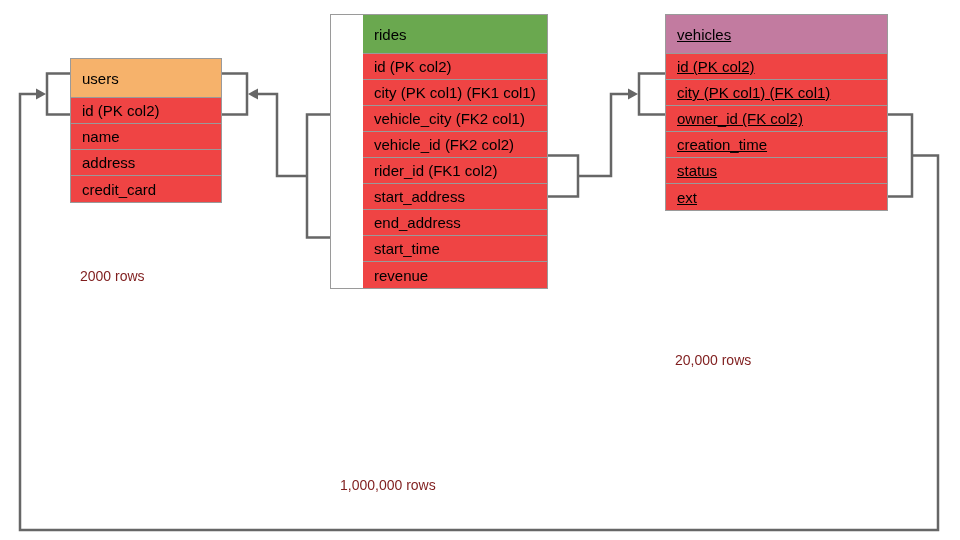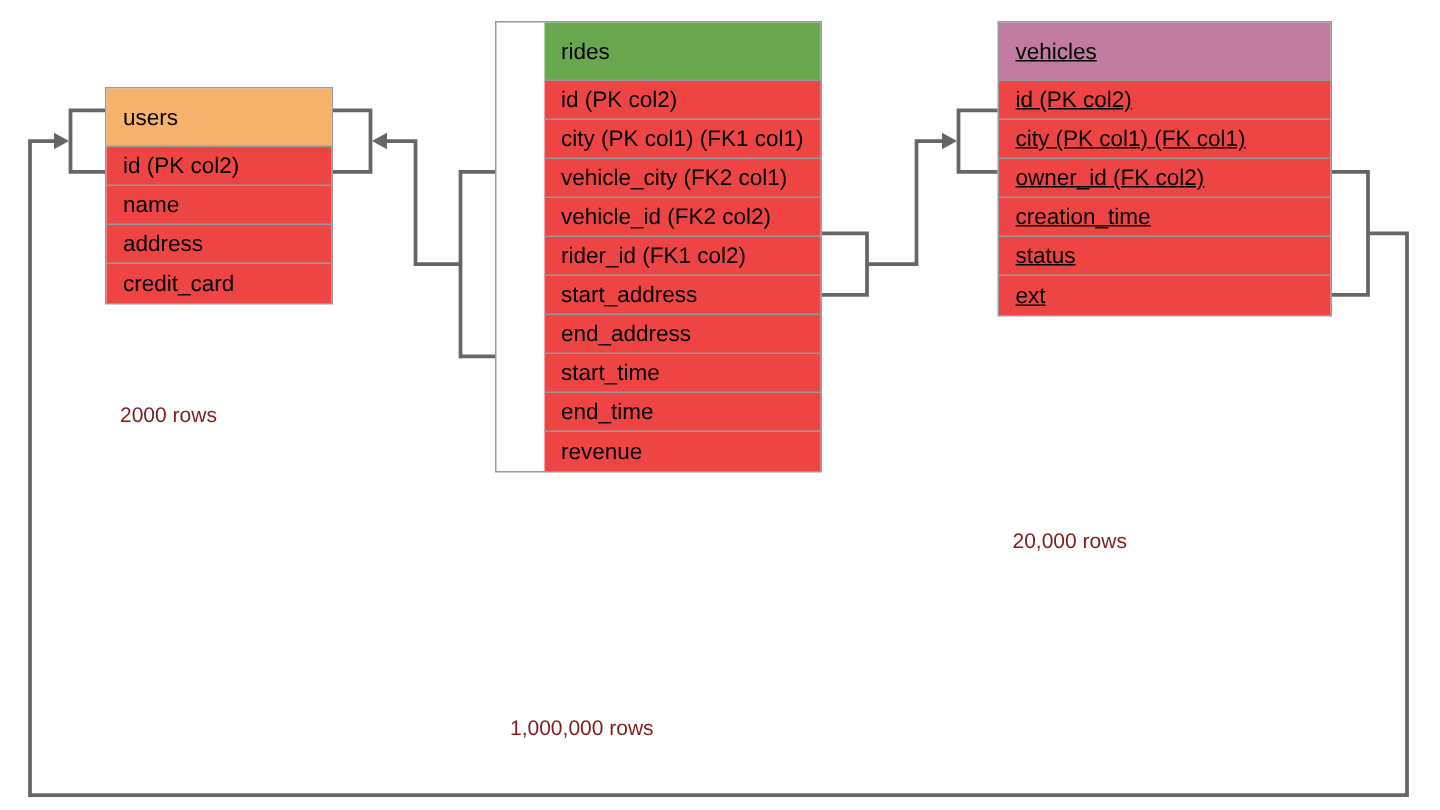--- a/index.html
+++ b/index.html
@@ -91,21 +91,20 @@
     </div>
     <div class="rows">
         <div class="row">id (PK col2)</div>
         <div class="row">city (PK col1) (FK1 col1)</div>
         <div class="row">vehicle_city (FK2 col1)</div>
         <div class="row">vehicle_id (FK2 col2)</div>
         <div class="row">rider_id (FK1 col2)</div>
         <div class="row">start_address</div>
         <div class="row">end_address</div>
         <div class="row">start_time</div>
-        <div class="row">end_time</div>
         <div class="row">revenue</div>
       </div>
   </div>
   <div class="caption" id="c-rides">1,000,000 rows</div>
 
   <div class="tbl" id="t-vehicles">
     <div class="hdr" style="background: rgb(194, 123, 160);">
       <span>vehicles</span>
     </div>
     <div class="rows">

